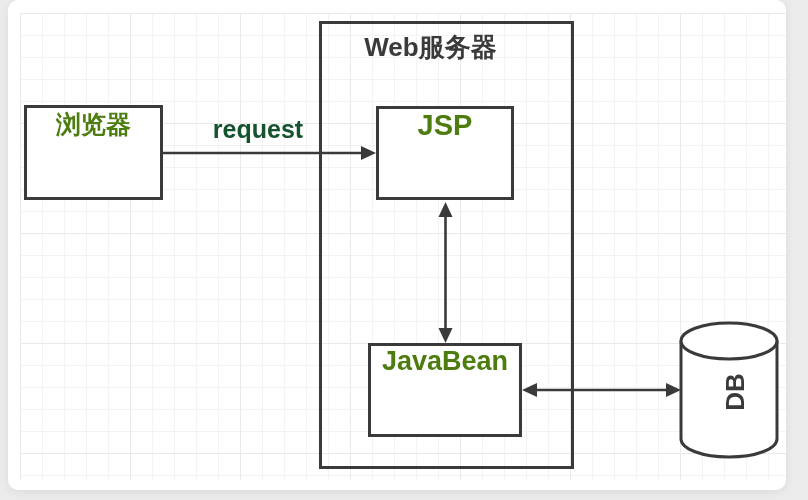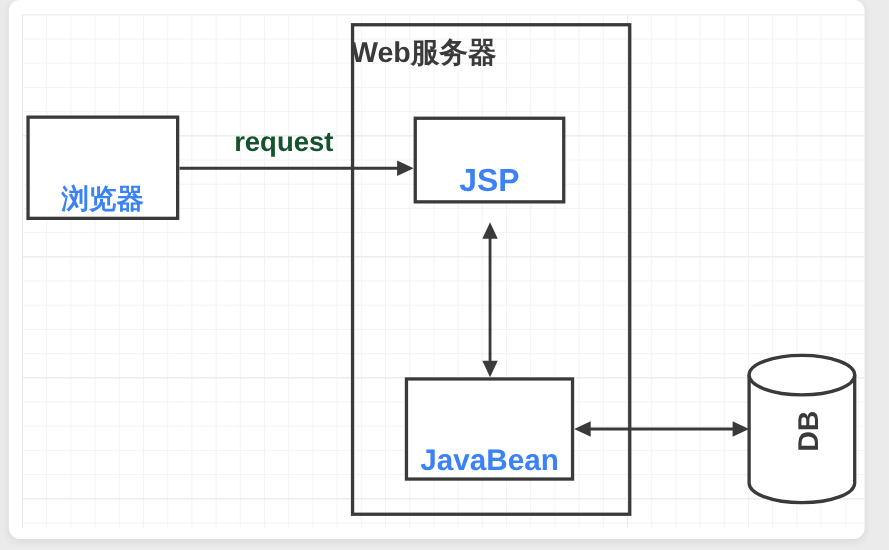--- a/index.html
+++ b/index.html
@@ -40,42 +40,43 @@
     top: 0;
     width: 778px;
     height: 490px;
   }
   .node {
     position: absolute;
     box-sizing: border-box;
     border: 3px solid #3a3a3a;
     background: #ffffff;
     display: flex;
-    align-items: flex-end;
+    align-items: flex-start;
     justify-content: center;
-    color: #3b82f6;
+    color: #4d7c0f;
     font-weight: bold;
   }
   .container-node {
     position: absolute;
     box-sizing: border-box;
     border: 3px solid #3a3a3a;
     background: transparent;
   }
   .container-title {
     position: absolute;
     left: 311px;
     top: 30px;
     width: 223px;
+    text-align: center;
     font-size: 26px;
     font-weight: bold;
     color: #3a3a3a;
   }
   .browser-node   { left: 16px;  top: 105px; width: 139px; height: 95px; font-size: 25px; }
-  .jsp-node       { left: 368px; top: 106px; width: 138px; height: 79px; font-size: 29px; }
+  .jsp-node       { left: 368px; top: 106px; width: 138px; height: 94px; font-size: 29px; }
   .javabean-node  { left: 360px; top: 343px; width: 154px; height: 94px; font-size: 27px; }
   .web-server-node{ left: 311px; top: 21px;  width: 255px; height: 448px; }
   .edge-label {
     position: absolute;
     width: 200px;
     text-align: center;
     font-size: 25px;
     font-weight: bold;
     color: #14532d;
   }

